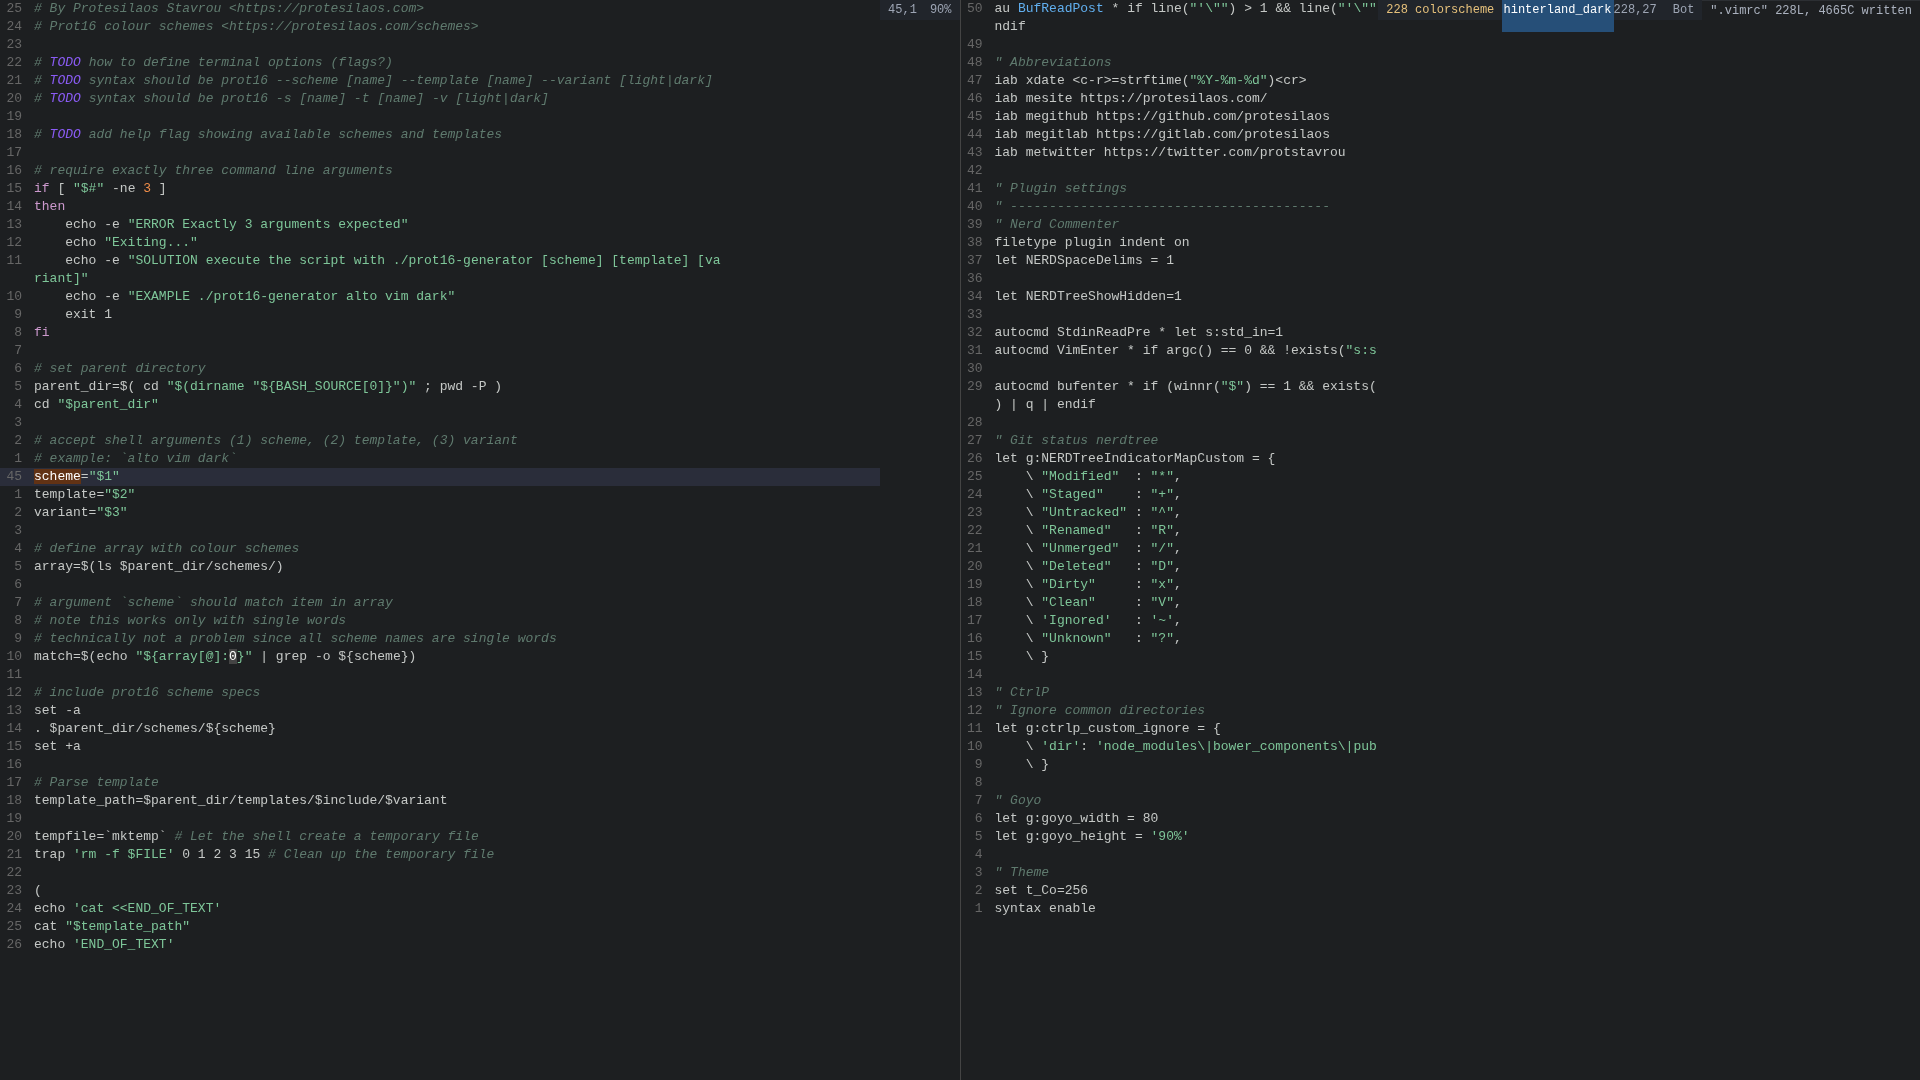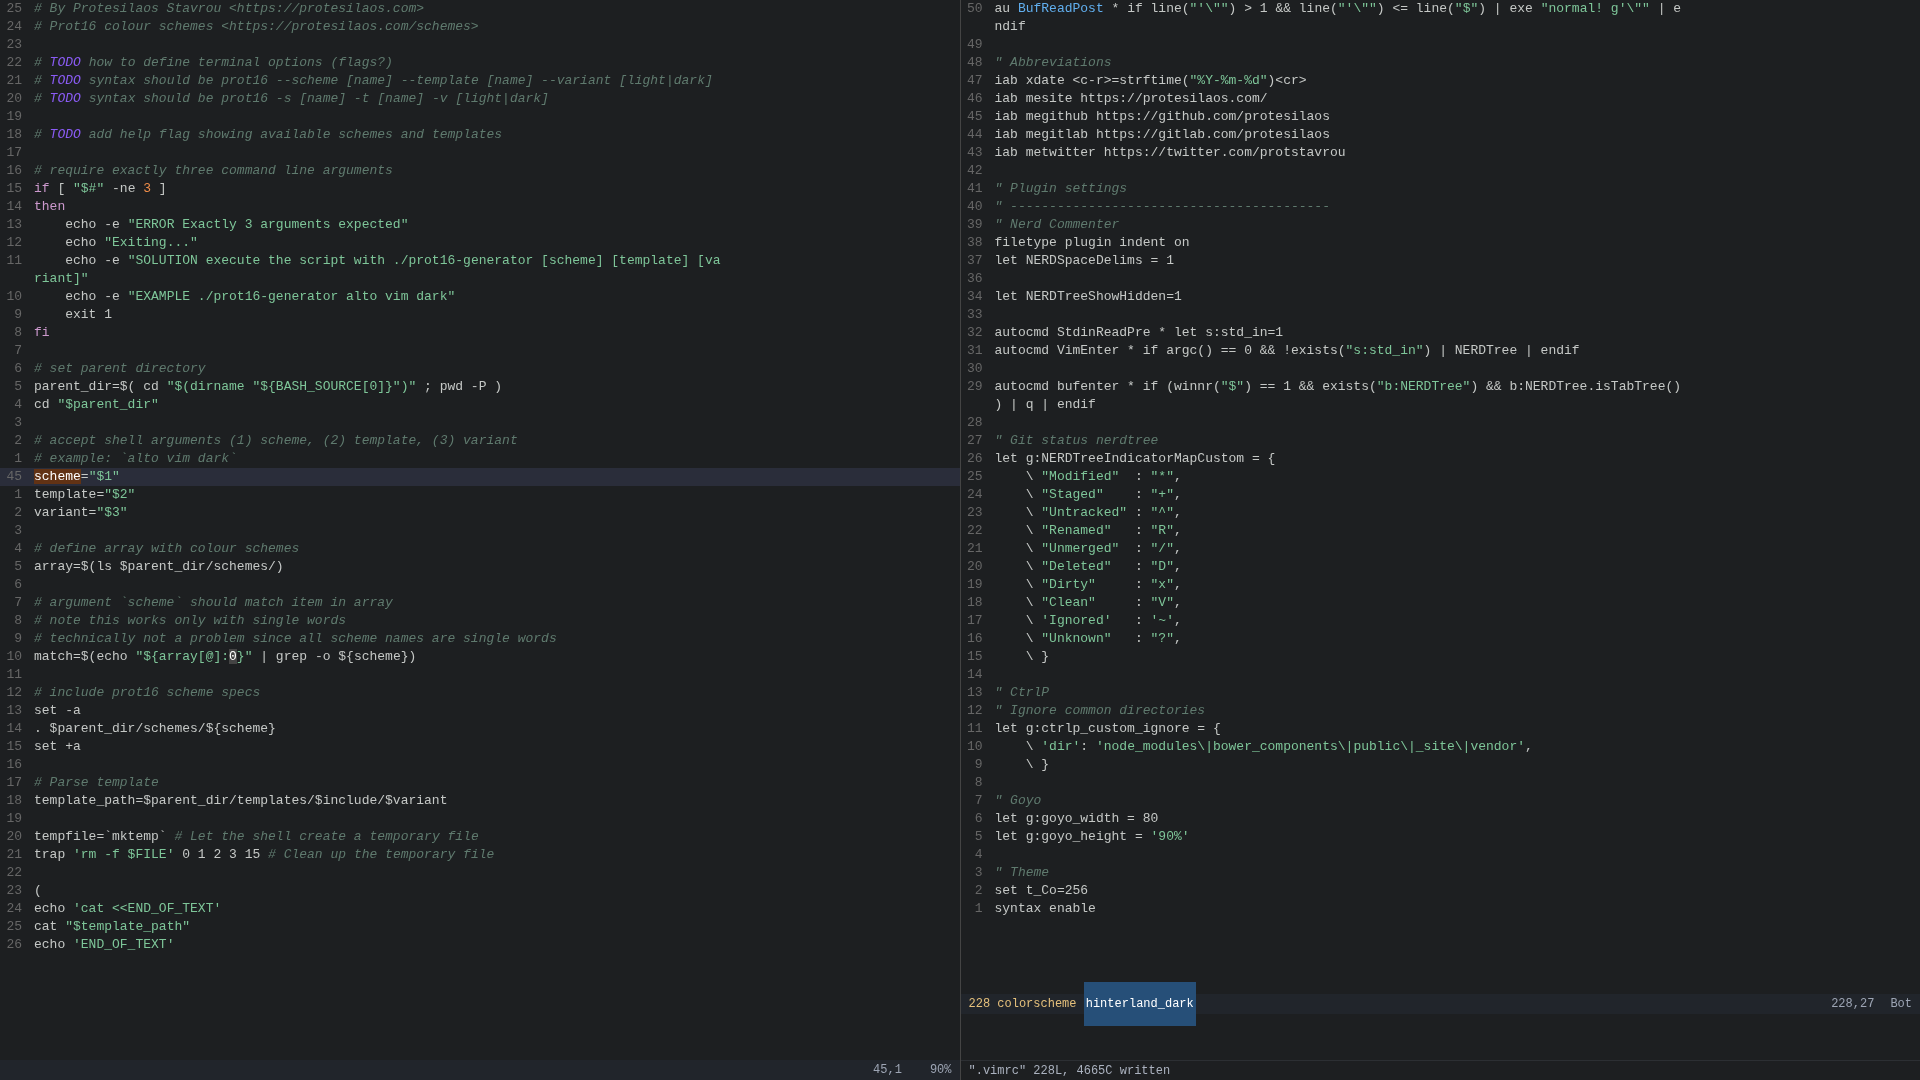--- a/index.html
+++ b/index.html
@@ -15,24 +15,23 @@
       flex-direction: column;
     }
     .editor-container {
       display: flex;
       flex: 1;
       overflow: hidden;
     }
     .pane {
       flex: 1;
       display: flex;
-      flex-direction: column;
+      flex-direction: row;
       overflow: hidden;
       background: #1d1f21;
-      gap: 46px;
     }
     .pane-left {
       border-right: 1px solid #444;
     }
     .code-area {
       flex: 1;
       overflow: hidden;
       padding: 0;
     }
     .code-line {
@@ -132,21 +131,21 @@
       <div class="code-line"><span class="line-num">22</span><span class="line-content"></span></div>
       <div class="code-line"><span class="line-num">23</span><span class="line-content">(</span></div>
       <div class="code-line"><span class="line-num">24</span><span class="line-content">echo <span class="c-string">'cat &lt;&lt;END_OF_TEXT'</span></span></div>
       <div class="code-line"><span class="line-num">25</span><span class="line-content">cat <span class="c-string">"$template_path"</span></span></div>
       <div class="code-line"><span class="line-num">26</span><span class="line-content">echo <span class="c-string">'END_OF_TEXT'</span></span></div>
     </div>
 
     <div style="display:flex; height:20px; background:#21252b; align-items:center; padding:0 8px; font-size:12px; color:#9da5b4;font-family:Liberation Mono, monospace;">
       <span style="flex:1;"></span>
       <span>45,1</span>
-      <span style="margin-left:28px;">90%</span>
+      <span style="margin-left:13px;">90%</span>
     </div>
   </div>
 
   <div class="pane">
     <div class="code-area">
       <div class="code-line"><span class="line-num">50</span><span class="line-content">au <span class="c-blue">BufReadPost</span> * if line(<span class="c-string">"'\""</span>) &gt; 1 &amp;&amp; line(<span class="c-string">"'\""</span>) &lt;= line(<span class="c-string">"$"</span>) | exe <span class="c-string">"normal! g'\""</span> | e</span></div>
       <div class="code-line"><span class="line-num"></span><span class="line-content">ndif</span></div>
       <div class="code-line"><span class="line-num">49</span><span class="line-content"></span></div>
       <div class="code-line"><span class="line-num">48</span><span class="line-content c-comment">" Abbreviations</span></div>
       <div class="code-line"><span class="line-num">47</span><span class="line-content">iab xdate &lt;c-r&gt;=strftime(<span class="c-string">"%Y-%m-%d"</span>)&lt;cr&gt;</span></div>

